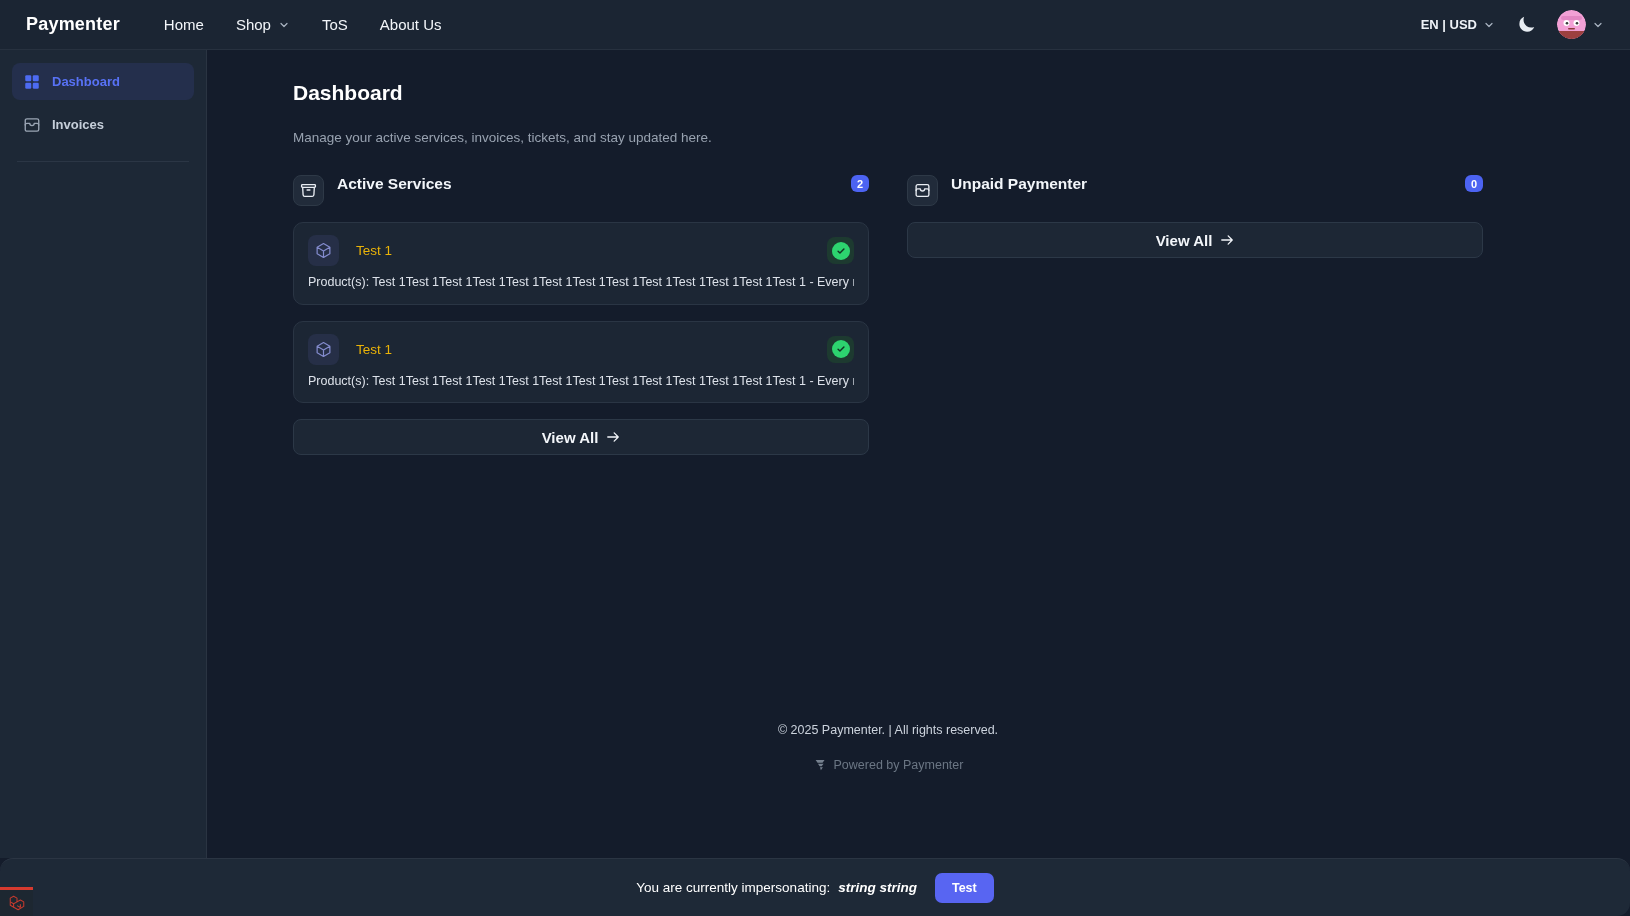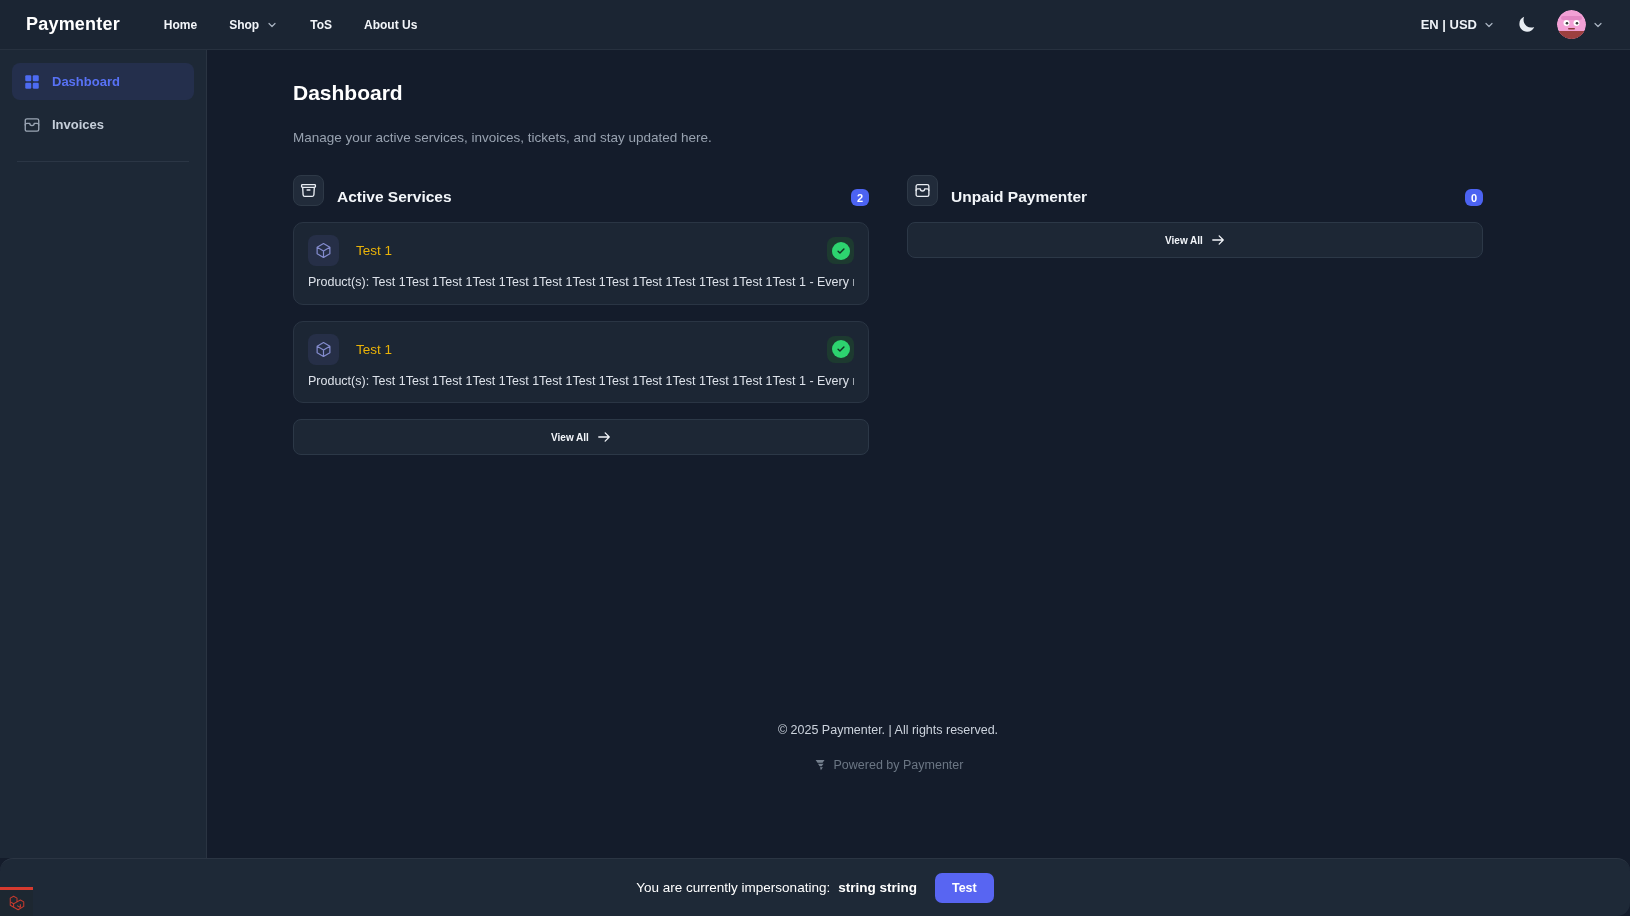--- a/index.html
+++ b/index.html
@@ -5,21 +5,21 @@
   * { margin:0; padding:0; box-sizing:border-box; }
   html,body { width:1630px; height:916px; overflow:hidden; }
   body { font-family:"Liberation Sans", sans-serif; background:#141c2b; color:#e5e9f0; }
   .viewport { width:1630px; height:916px; display:flex; flex-direction:column; position:relative; }
 
   
   .navbar { height:50px; flex:0 0 50px; background:#1b2533; border-bottom:1px solid #27313f;
             display:flex; align-items:center; padding:17px 26px; }
   .brand { font-size:18px; font-weight:800; color:#ffffff; letter-spacing:.2px; }
   .nav-links { display:flex; align-items:center; margin-left:44px; gap:32px; }
-  .nav-link { display:flex; align-items:center; gap:7px; font-size:12px; font-weight:700;
+  .nav-link { display:flex; align-items:center; gap:7px; font-size:15px; font-weight:400;
               color:#f3f6fa; cursor:pointer; }
   .nav-right { margin-left:auto; display:flex; align-items:center; gap:18px; }
   .locale { display:flex; align-items:center; gap:6px; font-size:13px; font-weight:700; color:#eef2f7; cursor:pointer; }
   .chev { width:12px; height:12px; color:#aab4c2; }
   .moon-btn { width:26px; height:26px; display:flex; align-items:center; justify-content:center;
               background:transparent; border:none; color:#e8edf3; cursor:pointer; }
   .moon-btn svg { width:19px; height:19px; }
   .avatar-wrap { display:flex; align-items:center; gap:6px; cursor:pointer; }
   .avatar { width:29px; height:29px; border-radius:50%; overflow:hidden; display:block; }
 
@@ -38,21 +38,21 @@
   .side-item .trail { margin-left:auto; }
 
   
   .main { flex:1 1 auto; background:#141c2b; display:flex; flex-direction:column; min-width:0; }
   .content { flex:1 1 auto; padding:31px 0 0 86px; }
   .page-title { font-size:21px; font-weight:700; color:#ffffff; }
   .page-subtitle { margin-top:25px; font-size:13.5px; color:#98a2b0; }
 
   .columns { margin-top:30px; display:grid; grid-template-columns:576px 576px; gap:38px; width:1190px; }
 
-  .section-head { display:flex; align-items:flex-end; gap:13px; }
+  .section-head { display:flex; align-items:flex-start; gap:13px; }
   .icon-tile { width:31px; height:31px; border-radius:8px; background:#212b3a; border:1px solid #2e3947;
                display:flex; align-items:center; justify-content:center; color:#e9edf3; }
   .icon-tile svg { width:17px; height:17px; }
   .section-title { font-size:15.5px; font-weight:700; color:#f3f6fa; }
   .count-badge { margin-left:auto; background:#4c63f2; color:#ffffff; font-size:11px; font-weight:700;
                  min-width:18px; text-align:center; padding:2.5px 5px; border-radius:6px; }
 
   .card { margin-top:16px; background:#1c2634; border:1px solid #2a3544; border-radius:10px;
           padding:12px 14px 13px; cursor:pointer; }
   .card-head { display:flex; align-items:center; }
@@ -63,36 +63,36 @@
   .status-tile { margin-left:auto; width:27px; height:27px; border-radius:8px; background:#1d3a30;
                  display:flex; align-items:center; justify-content:center; }
   .status-dot { width:18px; height:18px; border-radius:50%; background:#2dd36f;
                 display:flex; align-items:center; justify-content:center; color:#123524; }
   .status-dot svg { width:10px; height:10px; }
   .card-desc { margin-top:9px; font-size:12.5px; color:#dde2ea; line-height:1.25;
                white-space:nowrap; overflow:hidden; }
 
   .view-all { margin-top:16px; width:100%; height:36px; background:#1d2735; border:1px solid #2c3847;
               border-radius:8px; display:flex; align-items:center; justify-content:center; gap:8px;
-              color:#f3f6fa; font-size:10px; font-weight:700; cursor:pointer;
+              color:#f3f6fa; font-size:15px; font-weight:700; cursor:pointer;
               font-family:"Liberation Sans", sans-serif; }
   .view-all svg { width:14px; height:14px; }
 
   
   .footer { flex:0 0 auto; width:1190px; margin-left:86px; padding-bottom:86px; text-align:center; }
   .copyright { font-size:12.5px; color:#ccd3dd; }
   .powered { margin-top:21px; display:flex; align-items:center; justify-content:center; gap:7px;
              font-size:12.5px; color:#6b7684; cursor:pointer; }
   .powered svg { width:14px; height:14px; color:#76818f; }
 
   
   .strip { flex:0 0 58px; height:58px; background:#1e2937; border-top:1px solid #2b3543;
            display:flex; align-items:center; justify-content:center; gap:8px;border-radius:13px; }
   .strip-text { font-size:13.5px; color:#ffffff; }
-  .strip-user { font-size:13.5px; font-weight:800; color:#ffffff; }
+  .strip-user { font-size:13.5px; font-weight:800; color:#ffffff;font-style:italic; }
   .leave-btn { margin-left:10px; background:#5865f2; color:#ffffff; border:none; border-radius:7px;
                font-size:12.5px; font-weight:700; padding:8px 17px; cursor:pointer;
                font-family:"Liberation Sans", sans-serif; }
 
   
   .debugbar { position:absolute; left:0; bottom:0; width:33px; height:29px; background:#1d2731;
               border-top:3px solid #d63a2f; display:flex; align-items:center; justify-content:center;
               cursor:pointer; }
   .debugbar svg { width:18px; height:18px; color:#c53a2e; }
 </style>

